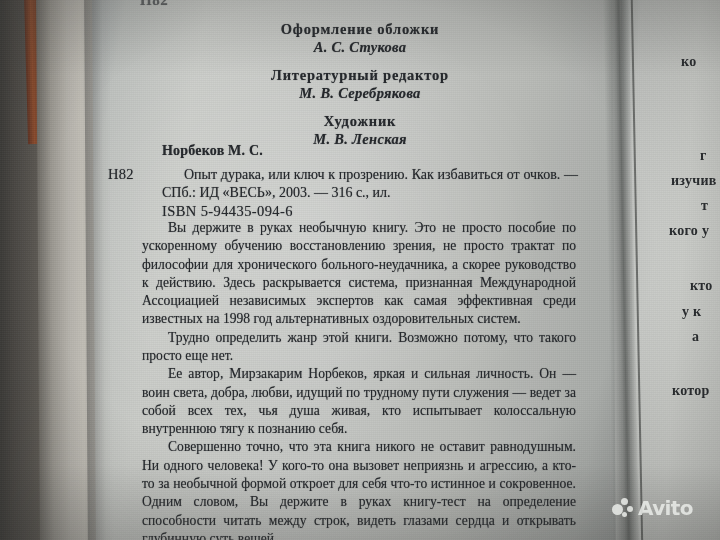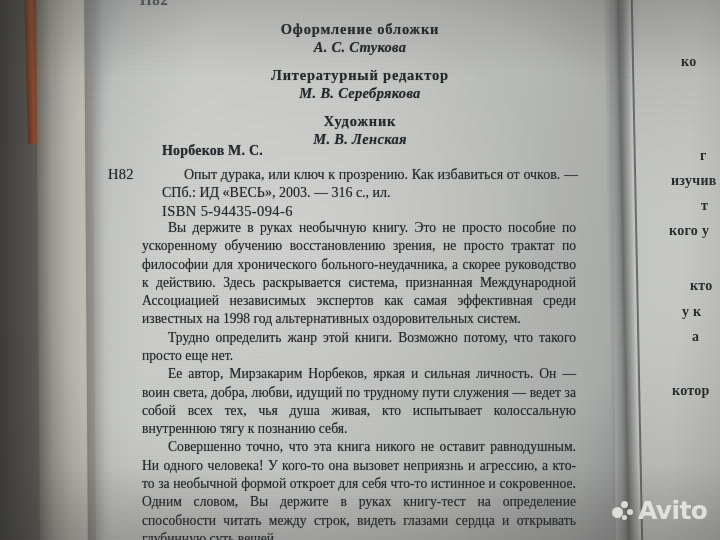--- a/index.html
+++ b/index.html
@@ -208,21 +208,21 @@
     background: #e8eae6;
     display: block;
   }
   .d1 { width: 11px; height: 11px; left: 0; top: 6px; }
   .d2 { width: 7px;  height: 7px;  left: 9px;  top: 0; }
   .d3 { width: 6px;  height: 6px;  left: 15px; top: 8px; }
   .d4 { width: 5px;  height: 5px;  left: 10px; top: 14px; }
   .avito-word {
     color: #e8eae6;
     font-family: "DejaVu Sans", sans-serif;
-    font-size: 25px;
+    font-size: 20px;
     font-weight: bold;
     letter-spacing: -0.6px;
     line-height: 1;
   }
 </style>
 </head>
 <body>
 
 <div id="photo">
 

